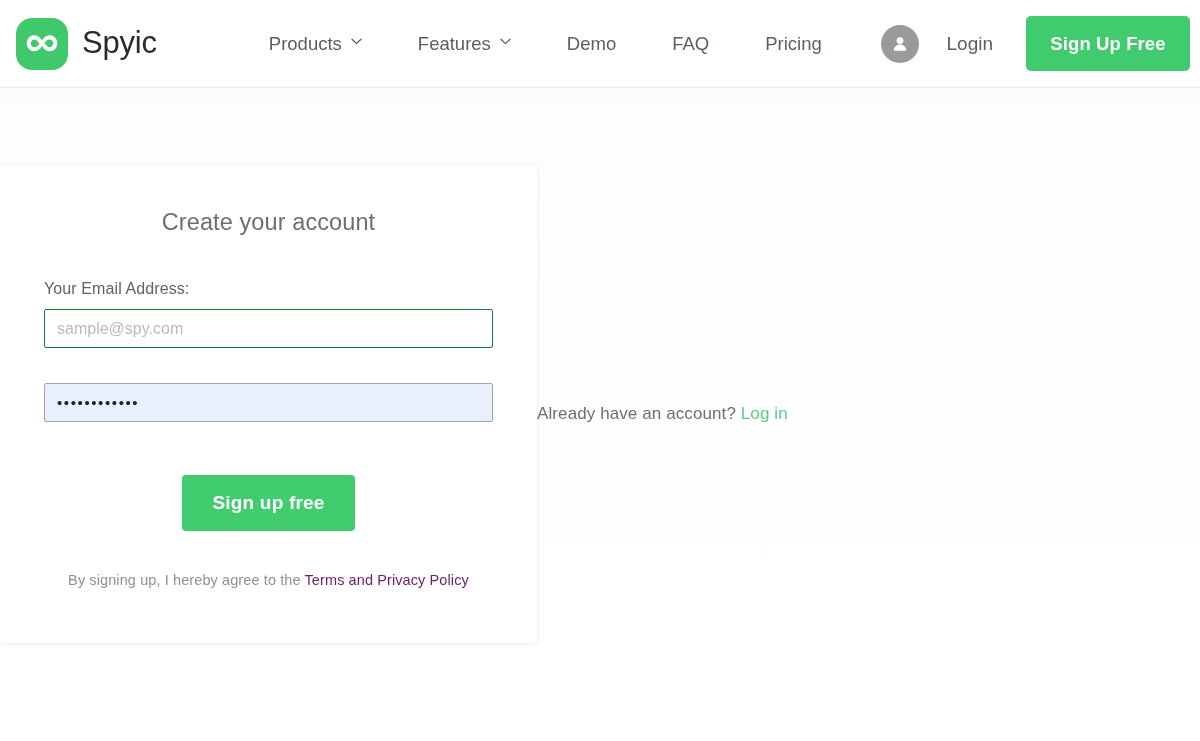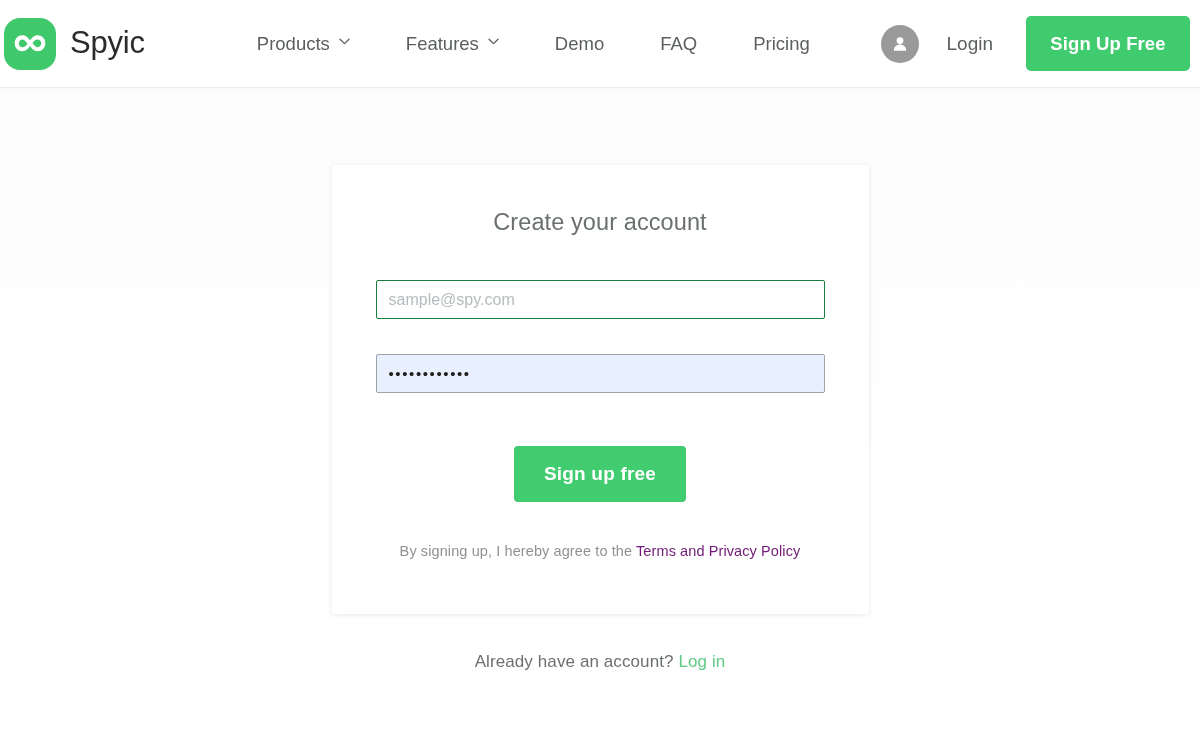--- a/index.html
+++ b/index.html
@@ -17,21 +17,21 @@
     position: relative;
   }
 
   
   .site-header {
     height: 88px;
     background: #ffffff;
     border-bottom: 1px solid #e9eaea;
     display: flex;
     align-items: center;
-    padding: 0 10px 0 0;
+    padding: 0 10px 0 12px;
     position: relative;
     box-shadow: 0 1px 2px rgba(0,0,0,0.02);
   }
   .brand {
     display: flex;
     align-items: center;
     gap: 14px;
     margin-left: 4px;
   }
   .logo-mark {
@@ -122,21 +122,21 @@
     cursor: pointer;
     font-family: "Liberation Sans", sans-serif;
     letter-spacing: 0.1px;
   }
 
   
   .page-main {
     position: relative;
     padding-top: 77px;
     display: flex;
-    flex-direction: column;
+    flex-direction: row;
     align-items: center;
   }
 
   .signup-card {
     width: 537px;
     background: #fff;
     border-radius: 3px;
     box-shadow: 0 1px 5px rgba(60,70,60,0.10), 0 0 1px rgba(0,0,0,0.05);
     padding: 34px 44px 40px 44px;
     position: relative;
@@ -284,20 +284,21 @@
     <button class="signup-top">Sign Up Free</button>
   </div>
 </header>
 
 <main class="page-main">
 
   <section class="signup-card">
     <h1 class="card-title">Create your account</h1>
 
     <div class="field-block">
+      <label class="field-label">Your Email Address:</label>
       <input class="text-input" type="email" placeholder="sample@spy.com" style="">
     </div>
 
     <div class="field-block second">
       <input class="text-input autofilled" type="text" value="••••••••••••" style="">
     </div>
 
     <div class="submit-row">
       <button class="signup-submit">Sign up free</button>
     </div>

